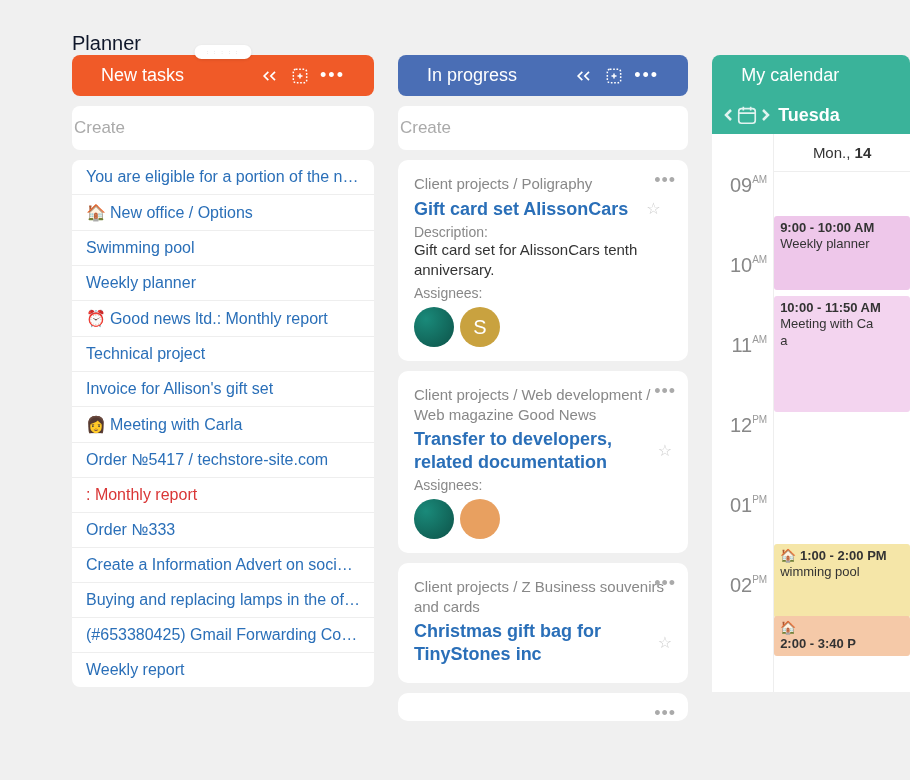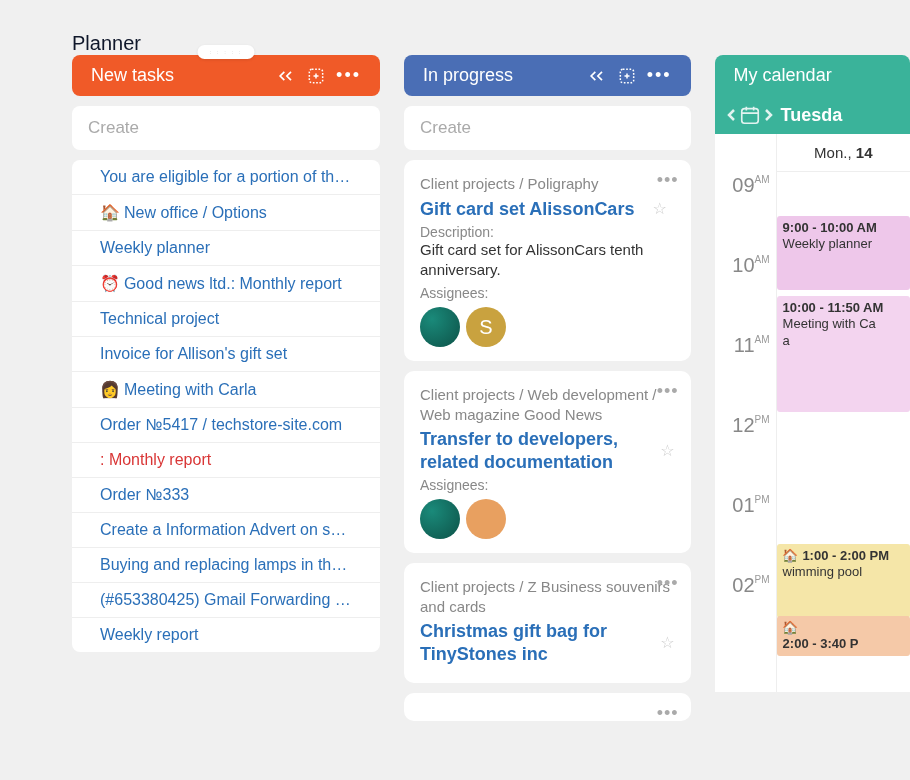--- a/index.html
+++ b/index.html
@@ -10,33 +10,33 @@
 .title-row { display: flex; align-items: center; gap: 12px; margin-bottom: 24px; }
 .title { font-size: 44px; font-weight: 400; color: #333; letter-spacing: 0.5px; }
 .dropdown-caret { width: 0; height: 0; border-left: 6px solid transparent; border-right: 6px solid transparent; border-top: 8px solid #5ab82e; margin-left: 4px; }
 .filter-icon { margin-left: 10px; }
 
 .columns { display: flex; gap: 24px; align-items: flex-start; }
 
 .col { width: 308px; }
 .col-cal { width: 210px; }
 
-.col-header { border-radius: 8px; padding: 10px 19px; display: flex; align-items: center; color: #fff; font-size: 18px; font-weight: 500; position: relative; }
+.col-header { border-radius: 8px; padding: 10px 29px; display: flex; align-items: center; color: #fff; font-size: 18px; font-weight: 500; position: relative; }
 .col-header.orange { background: #f05a28; }
 .col-header.blue { background: #4a6eb5; }
 .col-header.teal { background: #3ab39a; border-top-left-radius: 8px; border-top-right-radius: 8px; border-bottom-left-radius: 0; border-bottom-right-radius: 0; }
 
 .col-header .title-text { flex: 1; }
 .col-header .icons { display: flex; gap: 10px; align-items: center; }
 .drag-handle { position: absolute; top: -10px; left: 50%; transform: translateX(-50%); background: #fff; border-radius: 8px; padding: 4px 12px; color: #ccc; font-size: 6px; letter-spacing: 2px; box-shadow: 0 1px 3px rgba(0,0,0,0.1); }
 
-.create-box { background: #fff; border-radius: 8px; margin-top: 10px; padding: 12px 16px; color: #aaa; font-size: 17px; }
+.create-box { background: #fff; border-radius: 8px; margin-top: 10px; padding: 12px 2px; color: #aaa; font-size: 17px; }
 
 .task-list { background: #fff; border-radius: 8px; margin-top: 10px; overflow: hidden; }
-.task-row { padding: 8px 28px; border-bottom: 1px solid #eee; font-size: 16px; color: #2a6fb8; cursor: pointer; white-space: nowrap; overflow: hidden; text-overflow: ellipsis; }
+.task-row { padding: 8px 14px; border-bottom: 1px solid #eee; font-size: 16px; color: #2a6fb8; cursor: pointer; white-space: nowrap; overflow: hidden; text-overflow: ellipsis; }
 .task-row:last-child { border-bottom: none; }
 .task-row.red { color: #d93636; }
 .task-emoji { margin-right: 4px; }
 .clock-emoji { color: #3a9e3a; }
 
 .card { background: #fff; border-radius: 10px; margin-top: 10px; padding: 14px 16px; position: relative; }
 .card-more { position: absolute; top: 10px; right: 12px; color: #aaa; font-size: 18px; letter-spacing: 1px; cursor: pointer; }
 .card-path { color: #888; font-size: 15px; margin-bottom: 4px; line-height: 1.3; }
 .card-title-row { display: flex; align-items: center; gap: 18px; margin-bottom: 4px; }
 .card-title { color: #2a6fb8; font-size: 18px; font-weight: 600; line-height: 1.25; }
@@ -95,20 +95,21 @@
                 <path d="M12 9v6M9 12h6"></path>
               </svg>
             </span>
           <span style="letter-spacing:2px">•••</span>
         </span>
       </div>
       <div class="create-box">Create</div>
       <div class="task-list" id="new-task-list">
           <div class="task-row">You are eligible for a portion of the n…</div>
           <div class="task-row"><span class="task-emoji">🏠</span>New office / Options</div>
+          <div class="task-row">Swimming pool</div>
           <div class="task-row">Weekly planner</div>
           <div class="task-row"><span class="task-emoji clock-emoji">⏰</span>Good news ltd.: Monthly report</div>
           <div class="task-row">Technical project</div>
           <div class="task-row">Invoice for Allison's gift set</div>
           <div class="task-row"><span class="task-emoji">👩</span>Meeting with Carla</div>
           <div class="task-row">Order №5417 / techstore-site.com</div>
           <div class="task-row red">: Monthly report</div>
           <div class="task-row">Order №333</div>
           <div class="task-row">Create a Information Advert on soci…</div>
           <div class="task-row">Buying and replacing lamps in the of…</div>

